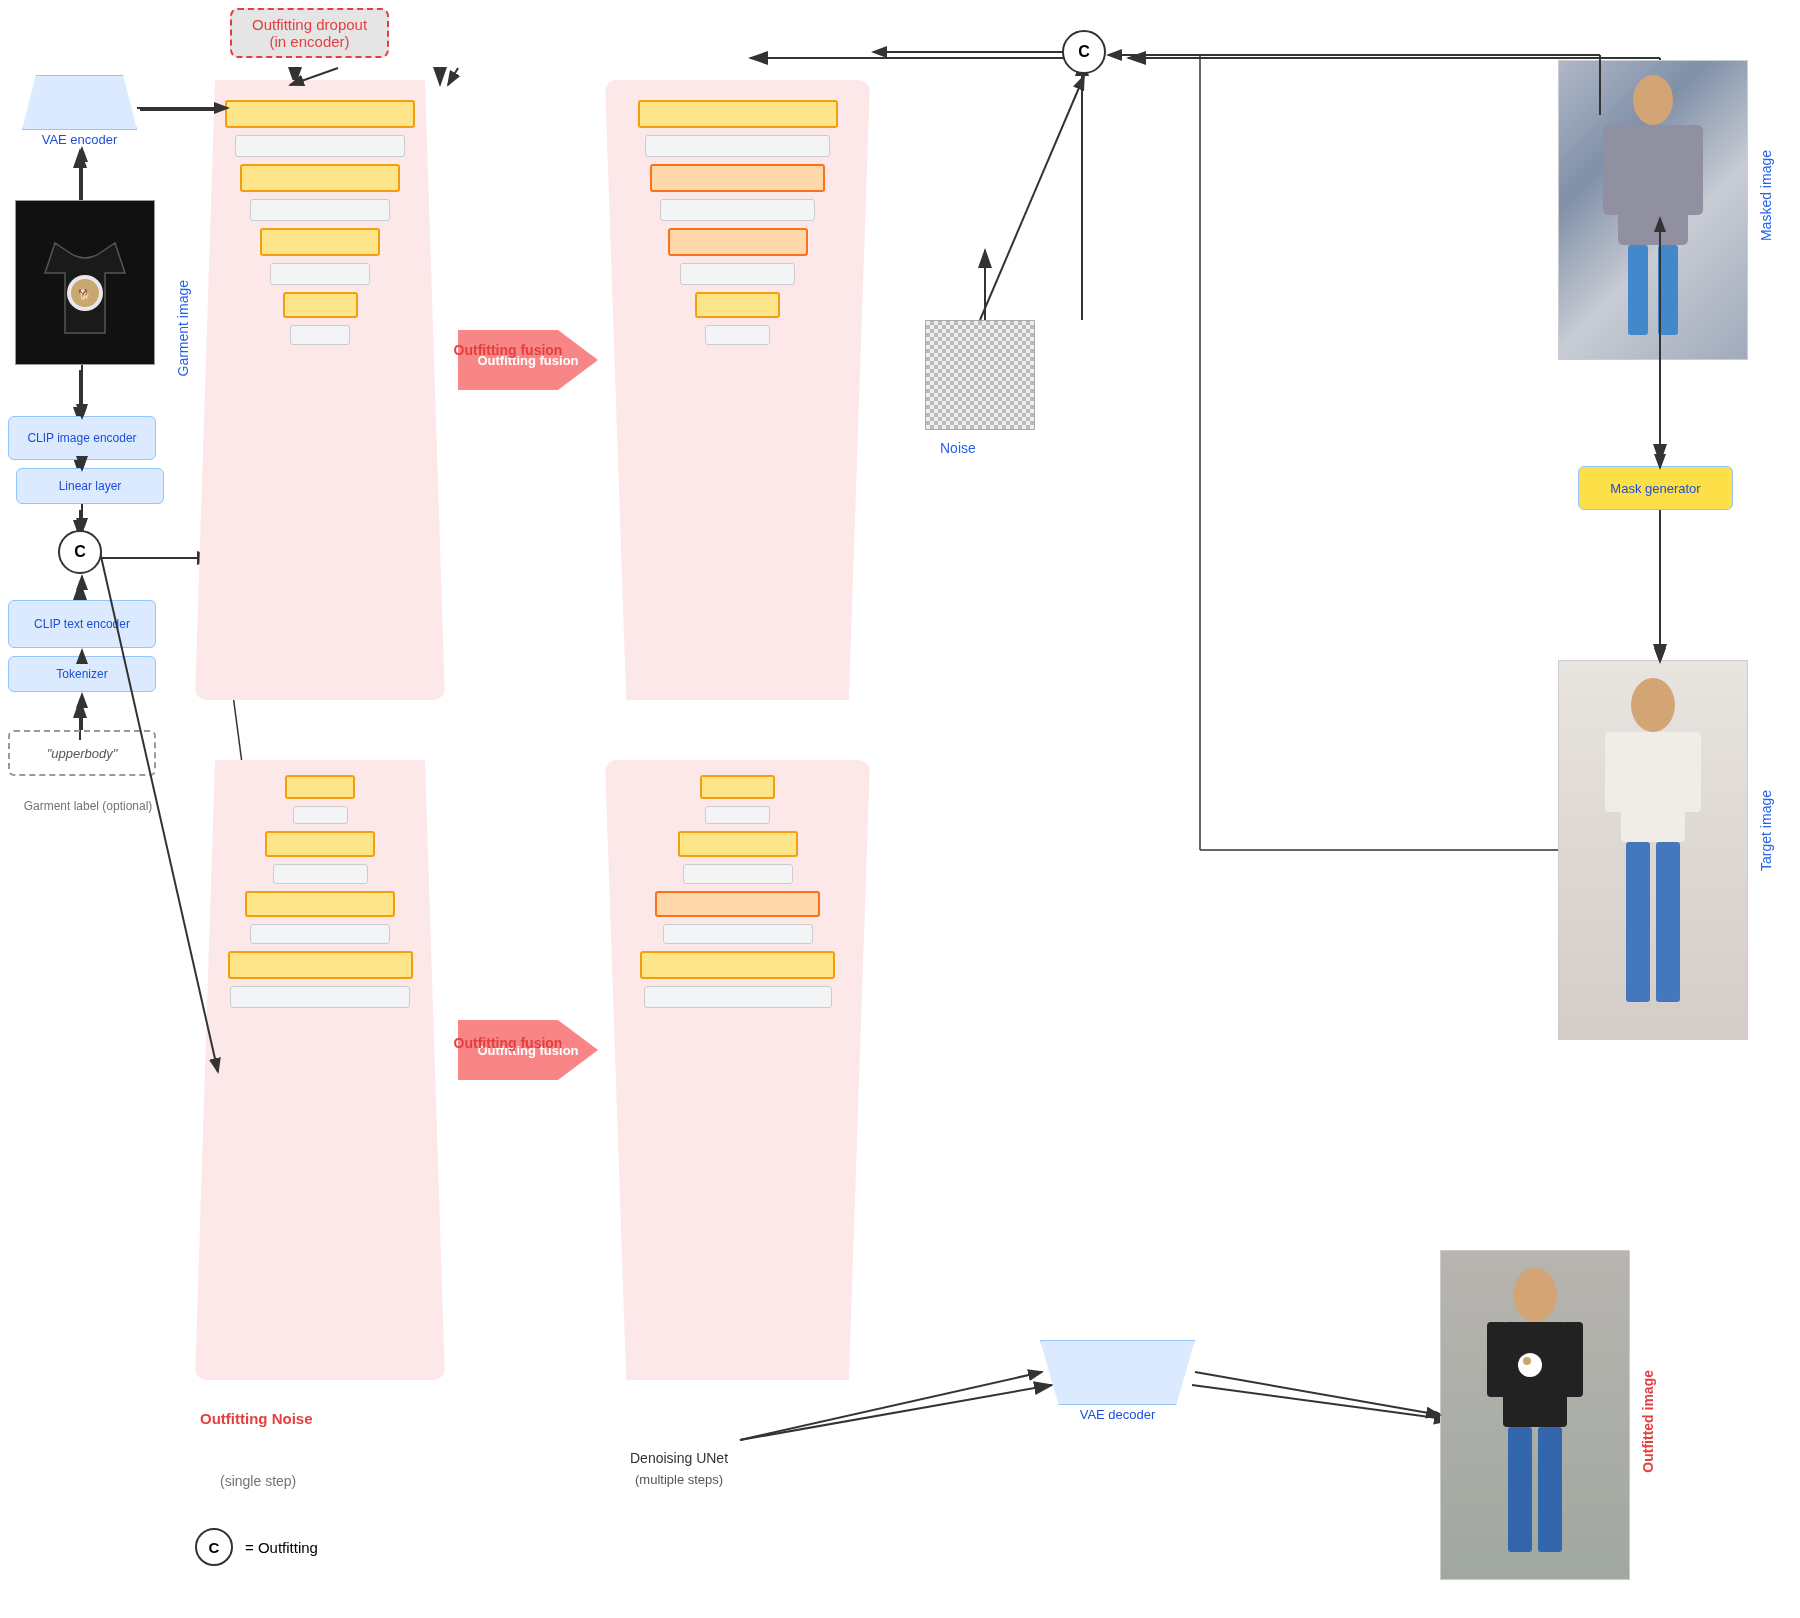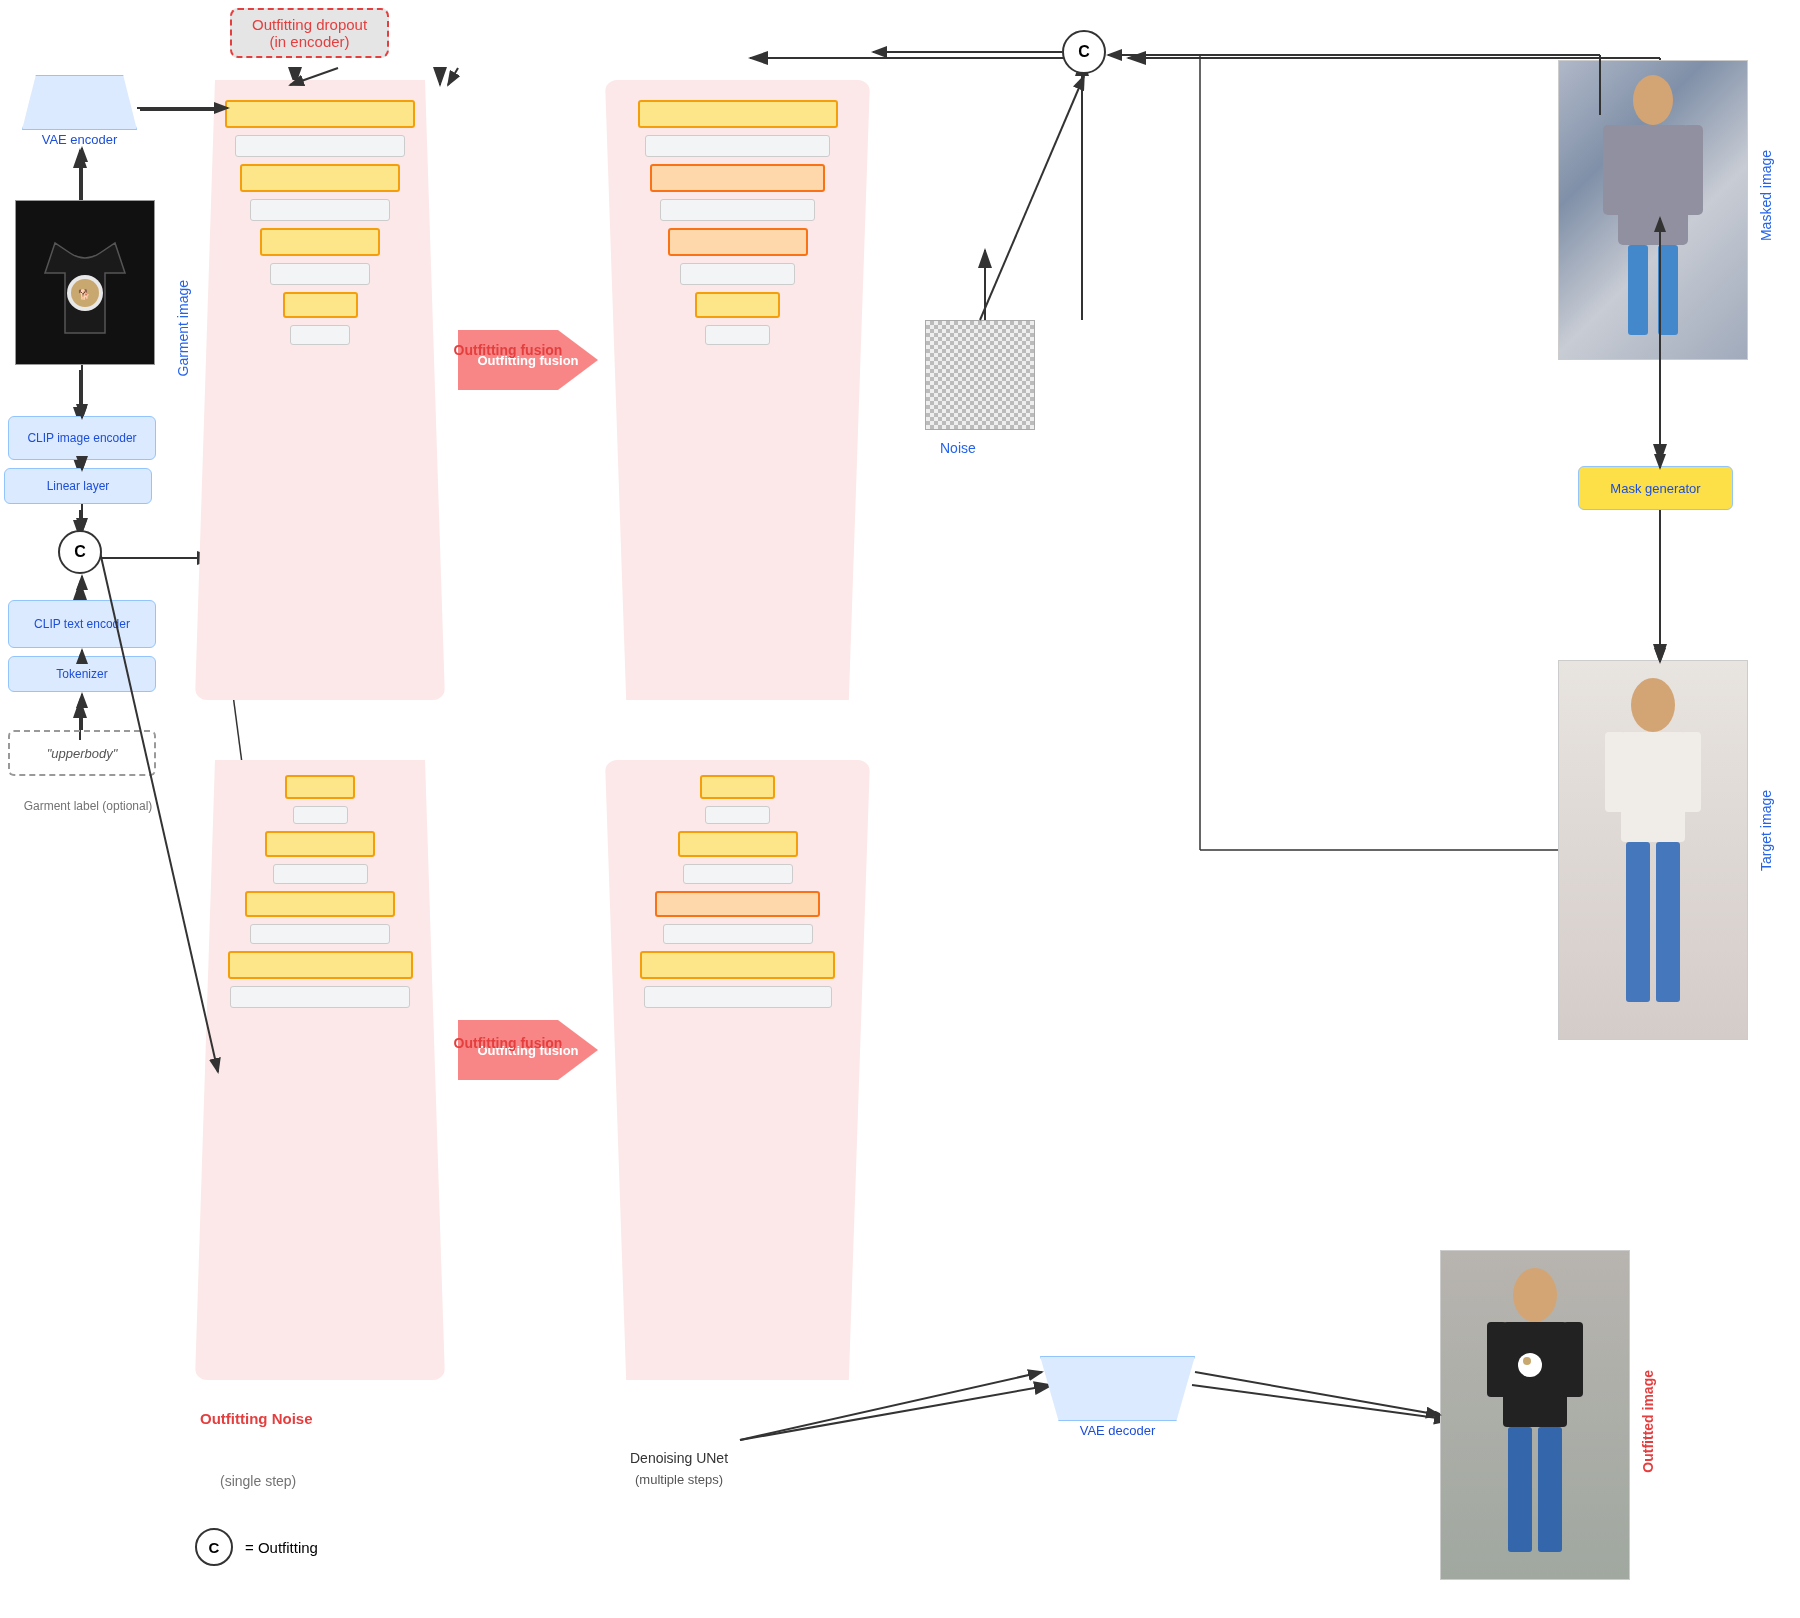--- a/index.html
+++ b/index.html
@@ -109,21 +109,21 @@
       <circle cx="50" cy="70" r="18" fill="white" opacity="0.9"></circle>
       <circle cx="50" cy="70" r="14" fill="#c8a86e"></circle>
       <text x="50" y="75" text-anchor="middle" font-size="10" fill="#333">🐕</text>
     </svg>
   </div>
 
   <div style="position:absolute;top:280px;left:175px;writing-mode:vertical-rl;transform:rotate(180deg);color:#2563eb;font-size:14px;">Garment image</div>
 
   <div style="position:absolute;top:416px;left:8px;width:148px;height:44px;background:#dbeafe;border:1.5px solid #93c5fd;border-radius:6px;display:flex;align-items:center;justify-content:center;text-align:center;font-size:12px;color:#1d4ed8;">CLIP image encoder</div>
 
-  <div style="position:absolute;top:468px;left:4px;width:148px;height:36px;background:#dbeafe;border:1.5px solid #93c5fd;border-radius:6px;display:flex;align-items:center;justify-content:center;font-size:12px;color:#1d4ed8;">Linear layer</div>
+  <div style="position:absolute;top:468px;left:16px;width:148px;height:36px;background:#dbeafe;border:1.5px solid #93c5fd;border-radius:6px;display:flex;align-items:center;justify-content:center;font-size:12px;color:#1d4ed8;">Linear layer</div>
 
   <div style="position:absolute;top:530px;left:58px;width:44px;height:44px;border-radius:50%;background:#fff;border:2.5px solid #333;display:flex;align-items:center;justify-content:center;font-size:16px;font-weight:bold;z-index:5;">C</div>
 
   <div style="position:absolute;top:600px;left:8px;width:148px;height:48px;background:#dbeafe;border:1.5px solid #93c5fd;border-radius:6px;display:flex;align-items:center;justify-content:center;text-align:center;font-size:12px;color:#1d4ed8;">CLIP text
 encoder</div>
 
   <div style="position:absolute;top:656px;left:8px;width:148px;height:36px;background:#dbeafe;border:1.5px solid #93c5fd;border-radius:6px;display:flex;align-items:center;justify-content:center;font-size:12px;color:#1d4ed8;">Tokenizer</div>
 
   <div style="position:absolute;top:730px;left:8px;width:148px;height:46px;border:2px dashed #999;border-radius:6px;display:flex;align-items:center;justify-content:center;font-size:13px;font-style:italic;color:#555;">"upperbody"</div>
 
@@ -253,21 +253,21 @@
         <rect x="12" y="62" width="20" height="80" rx="4" fill="#f0ece8"></rect>
         <rect x="88" y="62" width="20" height="80" rx="4" fill="#f0ece8"></rect>
         <rect x="33" y="172" width="24" height="160" rx="3" fill="#4477bb"></rect>
         <rect x="63" y="172" width="24" height="160" rx="3" fill="#4477bb"></rect>
       </svg>
     </div>
   </div>
 
   <div style="position:absolute;top:790px;left:1758px;writing-mode:vertical-rl;transform:rotate(180deg);color:#2563eb;font-size:14px;">Target image</div>
 
-  <div style="position:absolute;top:1340px;left:1040px;width:155px;margin-top:16px;">
+  <div style="position:absolute;top:1340px;left:1040px;width:155px;">
     <div style="width:155px;height:65px;background:#dbeafe;border:1.5px solid #93c5fd;clip-path:polygon(0% 0%,100% 0%,88% 100%,12% 100%);display:flex;align-items:center;justify-content:center;"></div>
     <div style="text-align:center;font-size:13px;color:#1d4ed8;margin-top:2px;">VAE
 decoder</div>
   </div>
 
   <div style="position:absolute;top:1250px;left:1440px;width:190px;height:330px;overflow:hidden;border:1px solid #ccc;">
     <div style="width:100%;height:100%;background:linear-gradient(180deg, #b8b4b0 0%, #a0a8a0 100%);display:flex;align-items:center;justify-content:center;">
       <svg width="120" height="310" viewBox="0 0 120 310">
         <ellipse cx="60" cy="35" rx="22" ry="27" fill="#d4a574"></ellipse>
 

